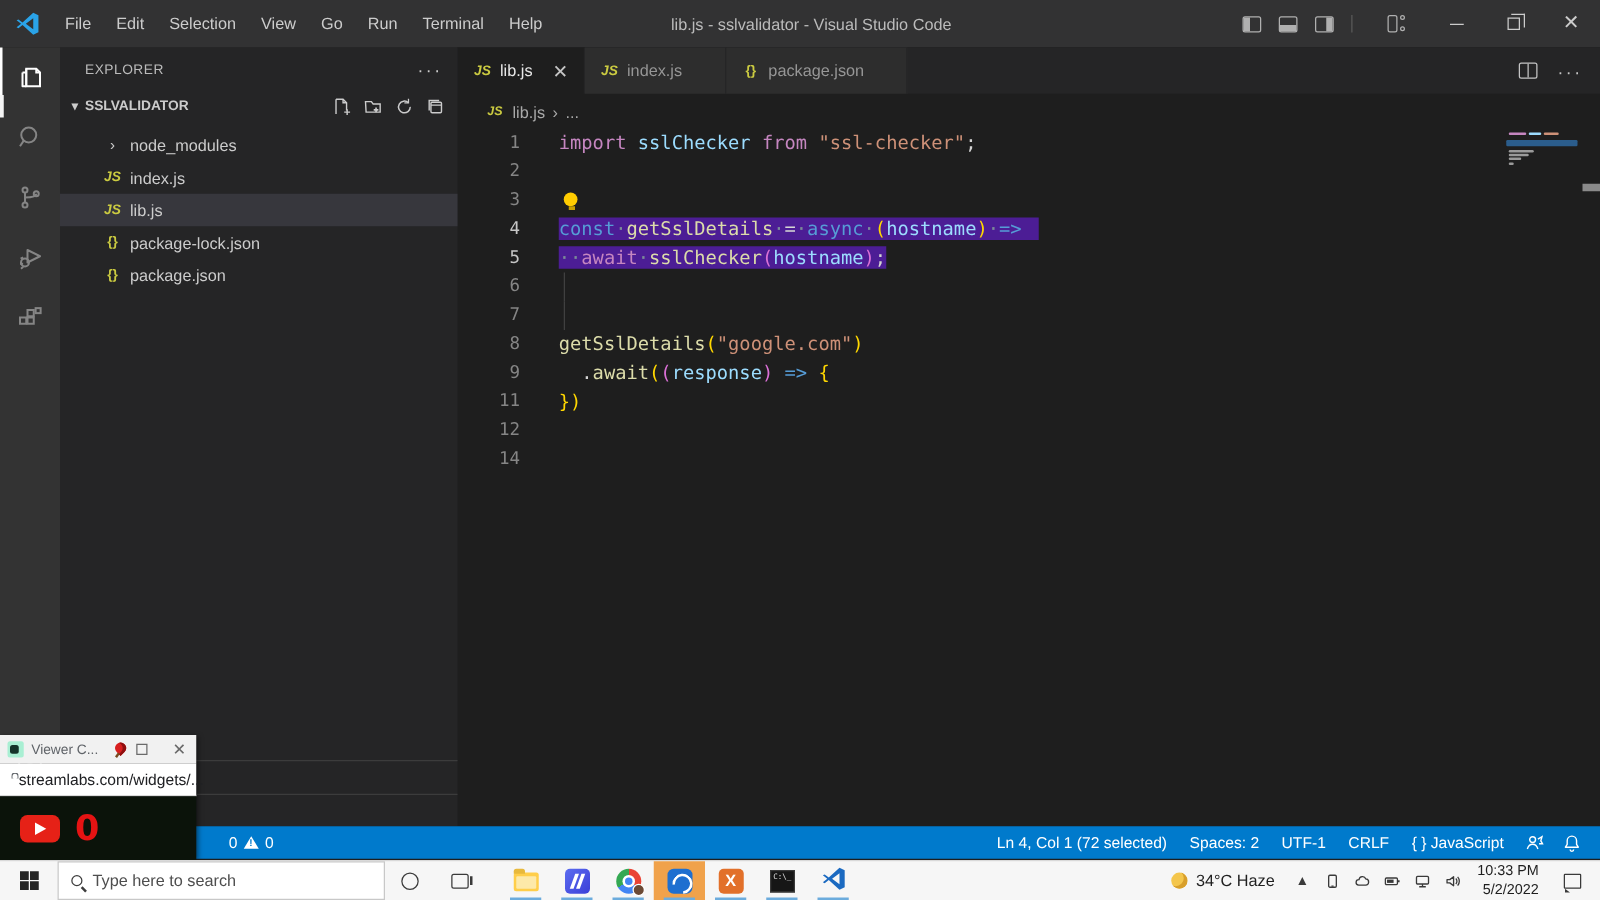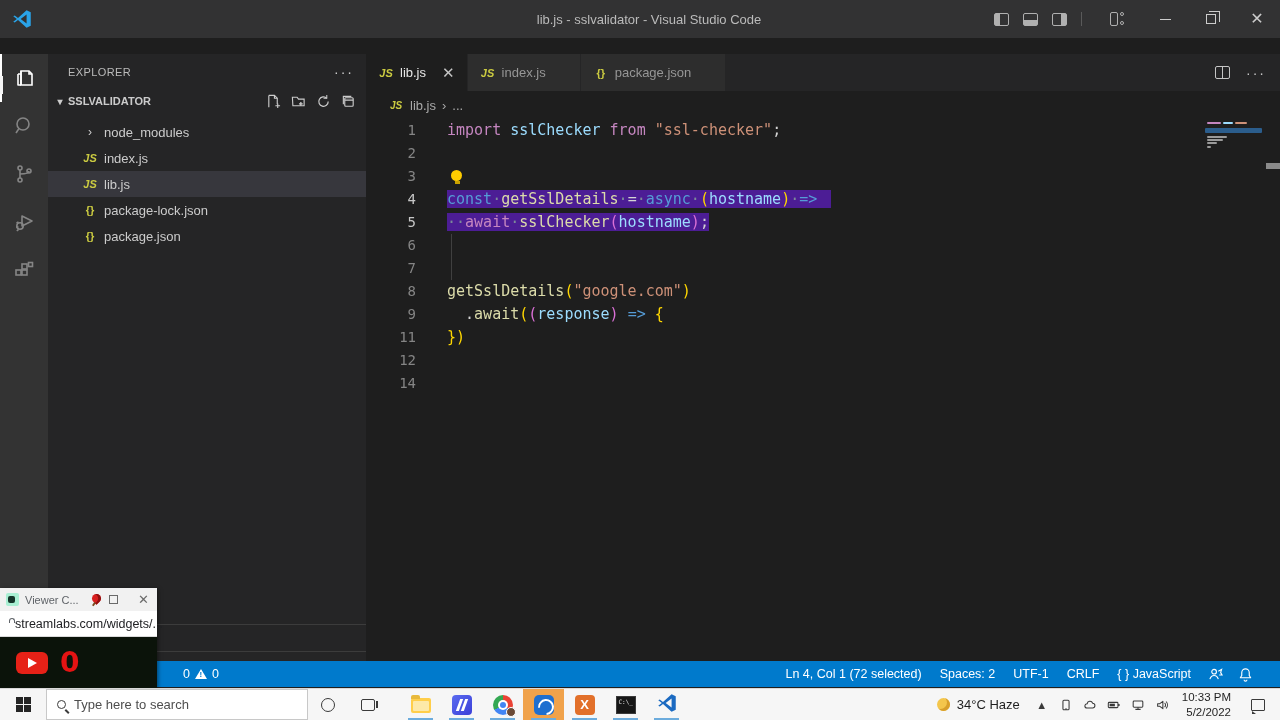--- a/index.html
+++ b/index.html
@@ -25,21 +25,21 @@
   .grid-ic i:nth-child(1){ left:0; top:0; width:8px; height:14px; }
   .grid-ic i:nth-child(2){ right:0; top:0; width:4px; height:4px; border-radius:50%; }
   .grid-ic i:nth-child(3){ right:0; bottom:1px; width:4px; height:4px; }
   .win-btn { width:46px; height:38px; display:flex; align-items:center; justify-content:center; color:#cccccc; }
   .min-ic { width:11px; height:1px; background:#cccccc; }
   .restore-ic { width:10px; height:10px; border:1px solid #cccccc; position:relative; }
   .restore-ic:before { content:""; position:absolute; left:2px; top:-4px; width:10px; height:10px; border:1px solid #cccccc; border-left:none; border-bottom:none; }
   .close-ic { font-size:16px; line-height:1; }
 
   
-  .main { position:absolute; left:0; top:54px; width:1280px; height:623px; display:flex; }
+  .main { position:absolute; left:0; top:38px; width:1280px; height:623px; display:flex; }
 
   
   .activitybar { width:48px; background:#333333; position:relative; flex:0 0 auto; }
   .act-item { width:48px; height:48px; display:flex; align-items:center; justify-content:center; color:#858585; }
   .act-item.active { color:#ffffff; border-left:2px solid #ffffff; }
   .act-item svg { width:24px; height:24px; }
   .act-bottom { position:absolute; bottom:28px; left:0; }
 
   
   .sidebar { width:318px; background:#252526; color:#cccccc; font-size:13px; position:relative; flex:0 0 auto; }
@@ -90,21 +90,21 @@
   .bulb .b2 { width:5px; height:3px; background:#c9a100; margin:0 auto; }
   .minimap { position:absolute; right:18px; top:3px; width:57px; height:30px; }
   .mm-line { position:absolute; height:2px; border-radius:1px; }
   .scrollmark { position:absolute; right:0; top:44px; width:14px; height:6px; background:#8a8a8a; }
 
   
   .statusbar { position:absolute; left:0; top:661px; width:1280px; height:26px; background:#007acc; color:#ffffff; font-size:12.5px; display:flex; align-items:center; }
   .st-left { position:absolute; left:183px; display:flex; align-items:center; gap:5px; height:26px; }
   .warn-tri { width:0; height:0; border-left:6px solid transparent; border-right:6px solid transparent; border-bottom:10px solid #ffffff; position:relative; }
   .warn-tri:after { content:"!"; position:absolute; left:-1.5px; top:1px; color:#007acc; font-size:8px; font-weight:bold; }
-  .st-right { margin-left:auto; display:flex; align-items:center; height:26px; padding-right:20px; }
+  .st-right { margin-left:auto; display:flex; align-items:center; height:26px; padding-right:8px; }
   .st-seg { padding:0 9px; height:26px; line-height:26px; white-space:nowrap; cursor:pointer; }
   .st-ic { width:30px; display:flex; justify-content:center; align-items:center; height:26px; }
   .st-ic svg { width:15px; height:15px; }
 
   
   .overlay { position:absolute; left:0; top:588px; width:157px; height:100px; z-index:40; box-shadow:1px 1px 4px rgba(0,0,0,.5); }
   .ov-title { height:23px; background:#f1f1f1; display:flex; align-items:center; padding:0 6px; gap:6px; }
   .ov-fav { width:13px; height:13px; background:#a9efd3; border-radius:2px; position:relative; }
   .ov-fav:before { content:""; position:absolute; left:2px; top:3px; width:7px; height:7px; background:#15342a; border-radius:2px; }
   .ov-name { font-size:11px; color:#5f6368; flex:0 1 auto; white-space:nowrap; overflow:hidden; }
@@ -169,20 +169,30 @@
 </style>
 </head>
 <body>
 
 <div class="screen">
 
   <div class="titlebar">
     <svg class="vsc-logo" viewBox="0 0 24 24">
         <path fill="#2aa3e8" d="M17.5 1.5 7.2 10.9 3.3 7.8 1.5 8.7l4.3 3.3-4.3 3.3 1.8.9 3.9-3.1 10.3 9.4 5-2.4V3.9l-5-2.4zm0 5.2v10.6L10.4 12l7.1-5.3z"></path>
       </svg>
+    <div class="menus">
+        <div class="menu-item">File</div>
+        <div class="menu-item">Edit</div>
+        <div class="menu-item">Selection</div>
+        <div class="menu-item">View</div>
+        <div class="menu-item">Go</div>
+        <div class="menu-item">Run</div>
+        <div class="menu-item">Terminal</div>
+        <div class="menu-item">Help</div>
+      </div>
     <div class="win-title">lib.js - sslvalidator - Visual Studio Code</div>
     <div class="tb-right">
       <div class="layout-icons">
         <div class="lay-ic left"></div>
         <div class="lay-ic bottom"></div>
         <div class="lay-ic right"></div>
         <div class="tb-sep"></div>
         <div class="grid-ic">
             <i></i>
             <i></i>

